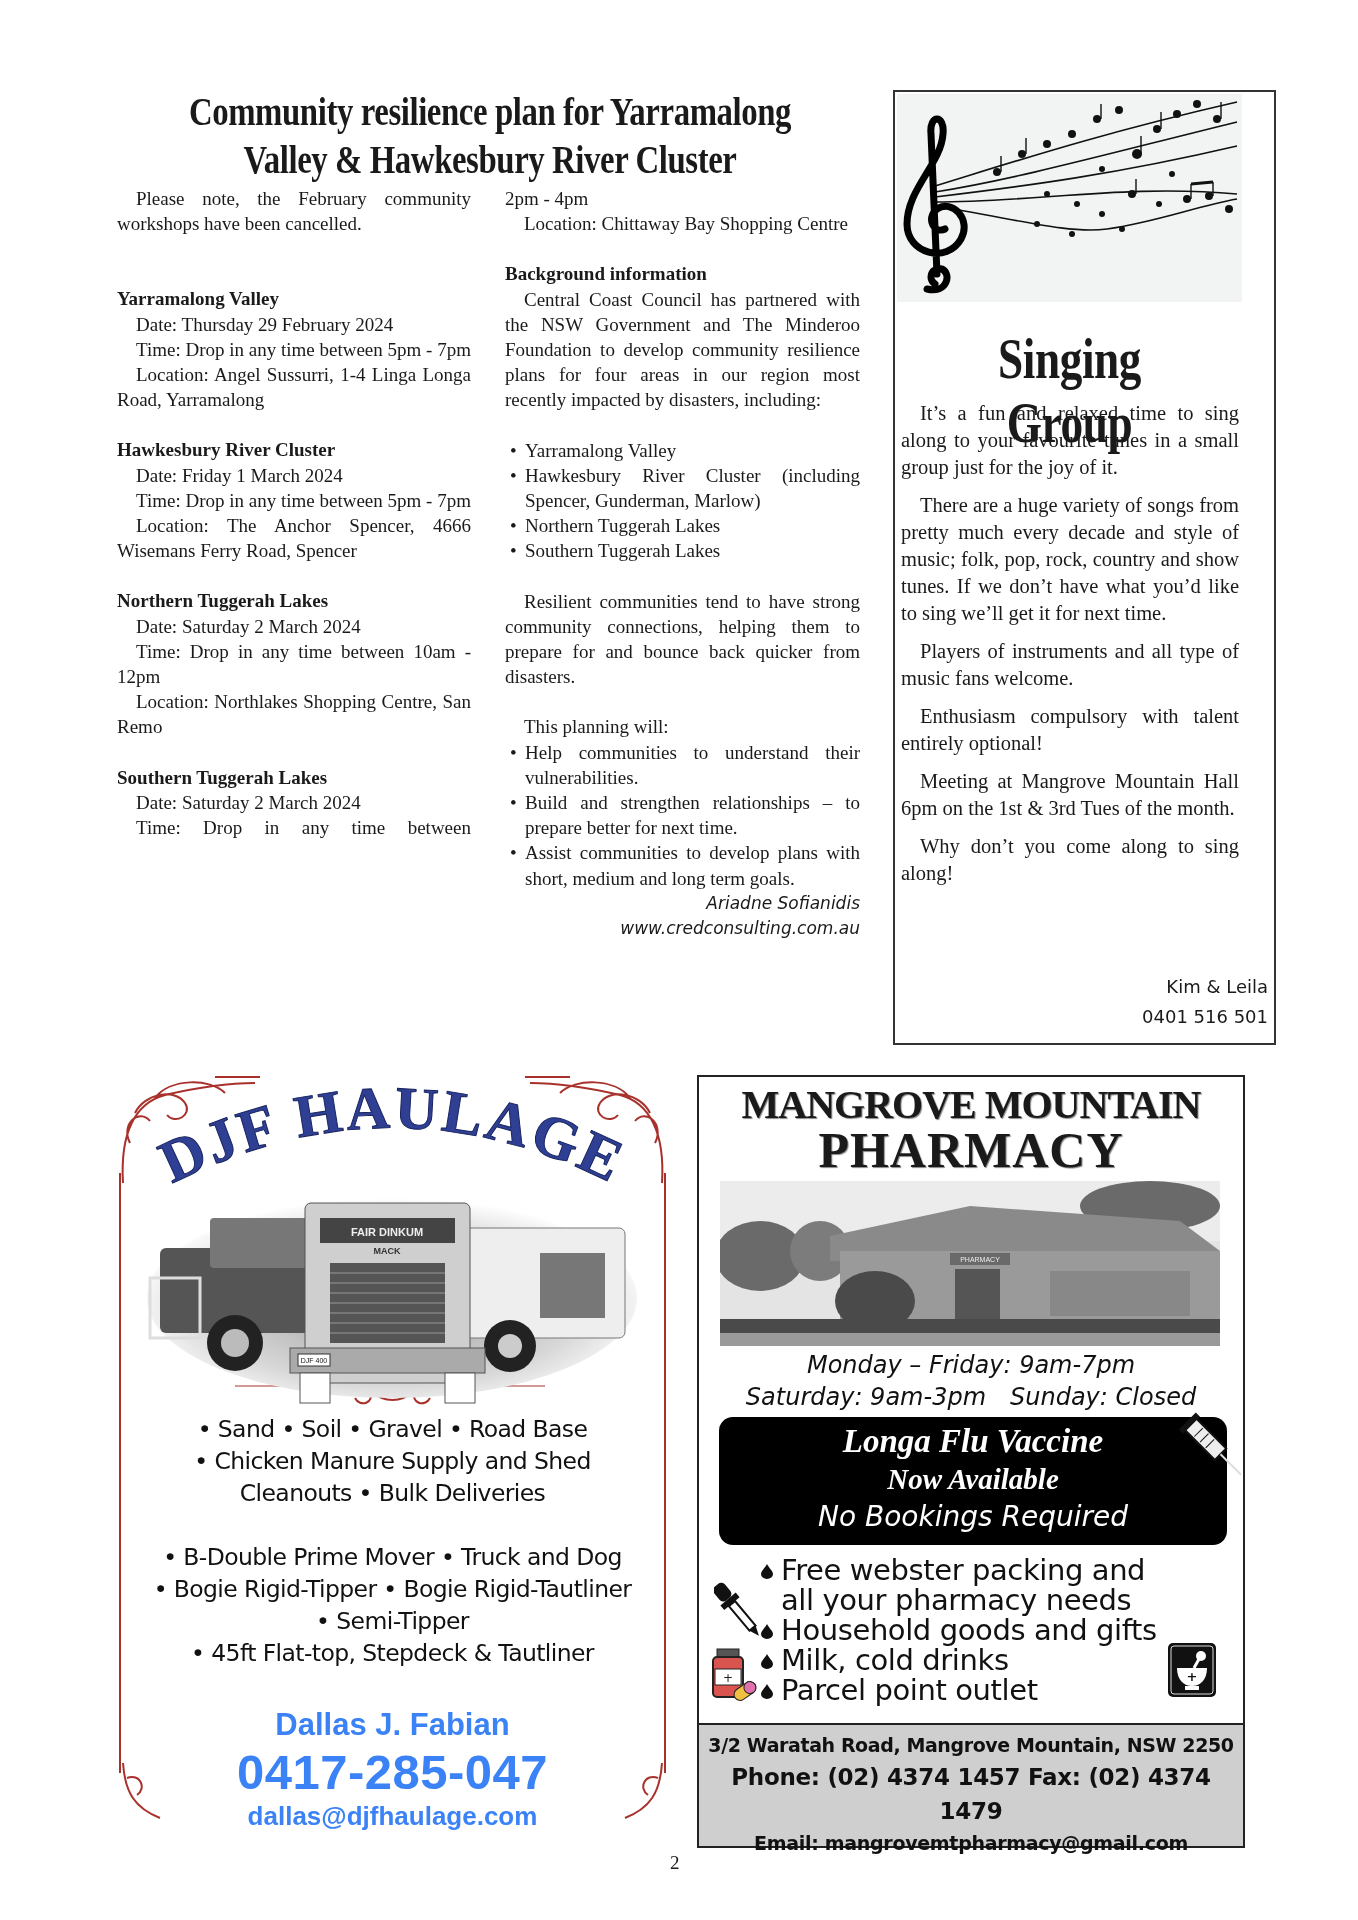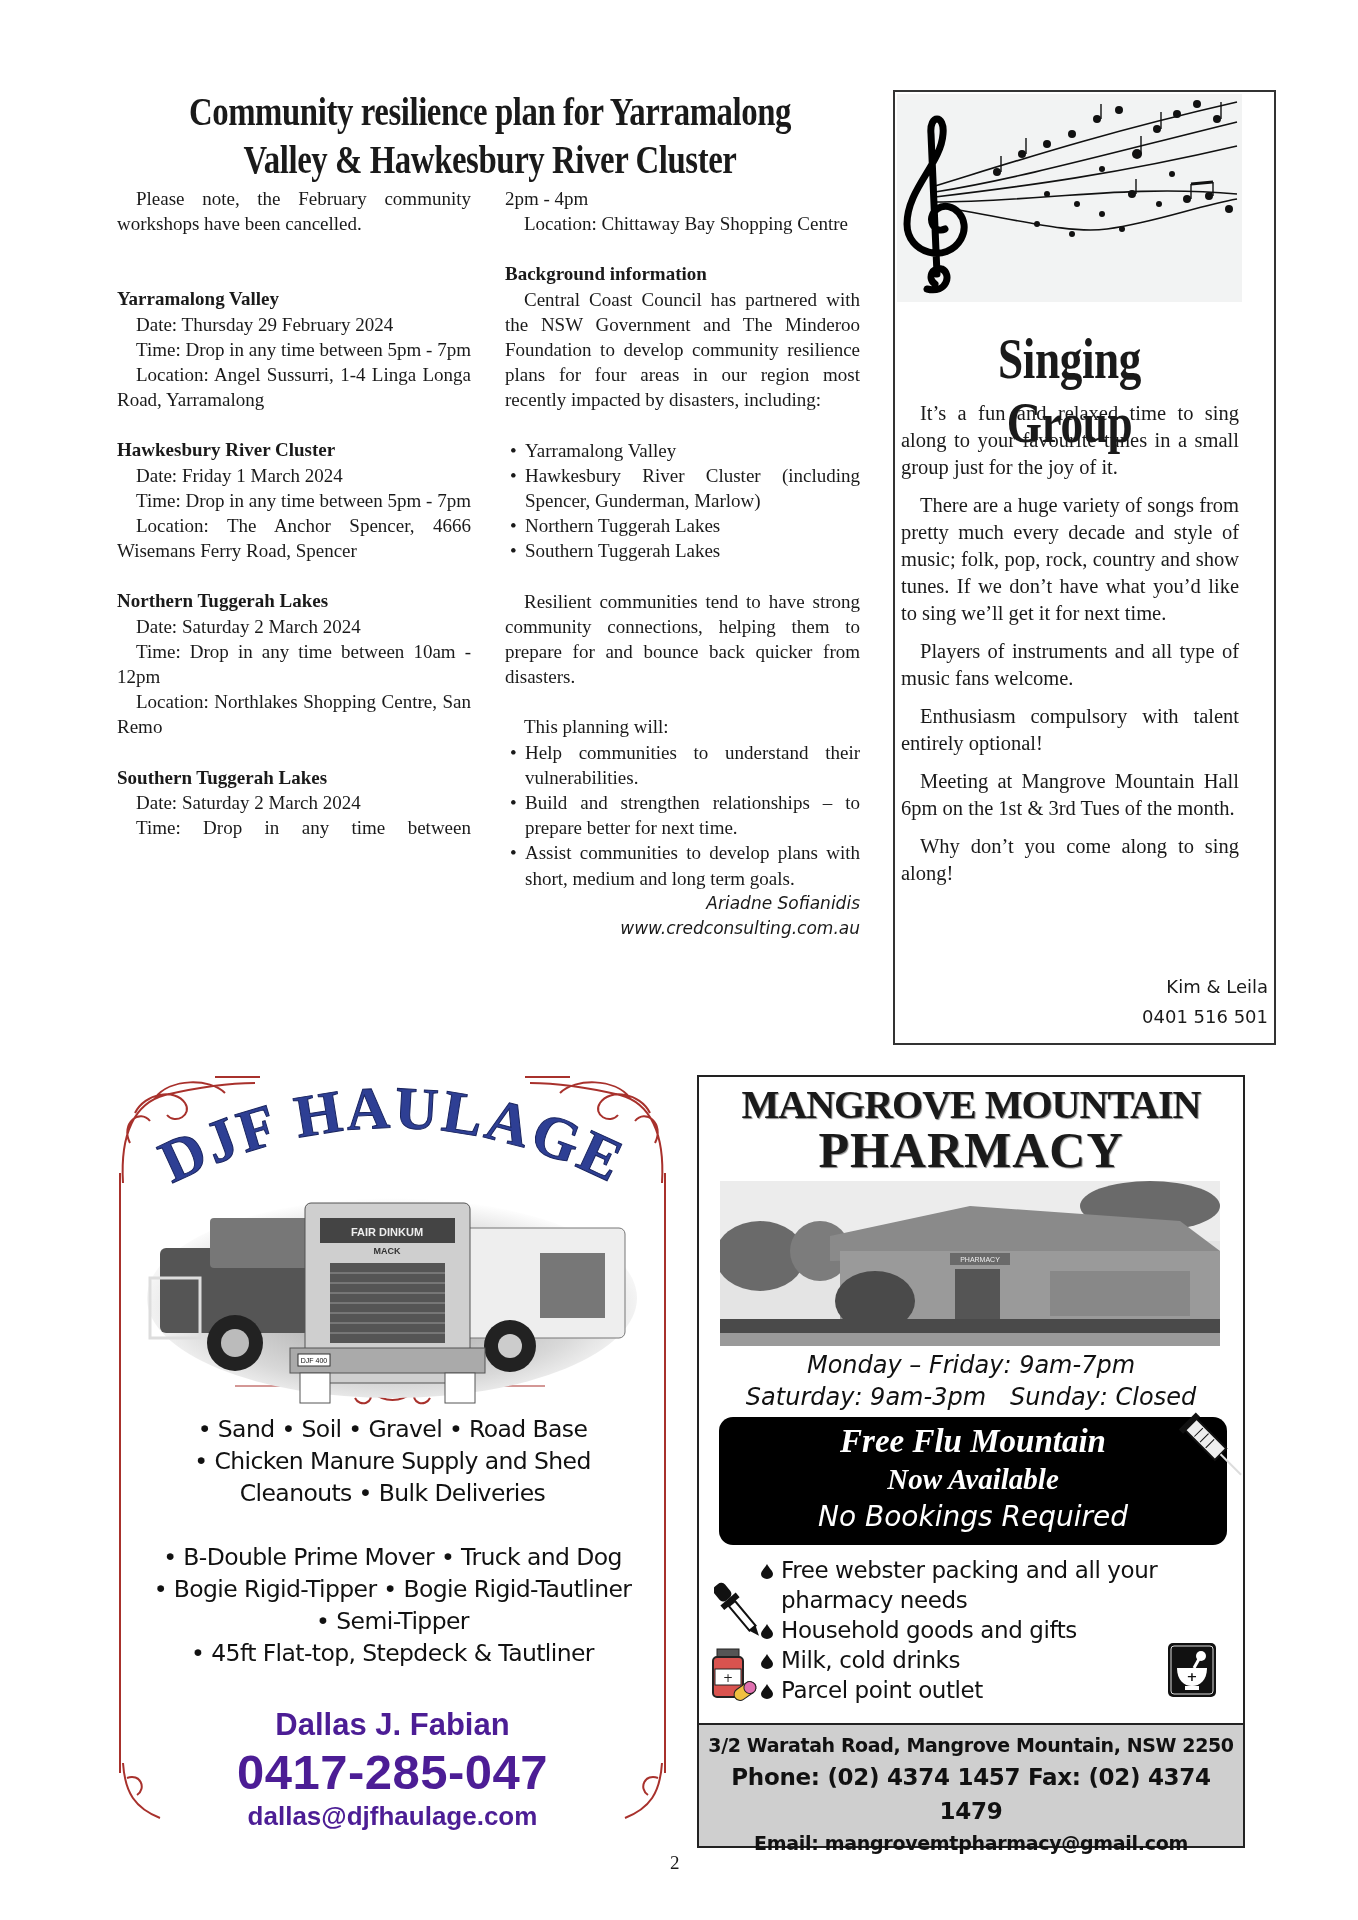--- a/index.html
+++ b/index.html
@@ -42,38 +42,38 @@
   .singing-sign { position: absolute; right: 6px; top: 880px; text-align: right; font-family: "DejaVu Sans", sans-serif; font-size: 18px; line-height: 30px; }
 
   
   .djf { position: absolute; left: 115px; top: 1073px; width: 555px; height: 760px; }
   .djf-frame { position: absolute; inset: 0; }
   .djf-logo { position: absolute; left: 20px; top: 10px; width: 515px; height: 120px; }
   .djf-truck { position: absolute; left: 25px; top: 105px; width: 505px; height: 235px; }
   .djf-services { position: absolute; left: 10px; top: 340px; width: 535px; text-align: center;
     font-family: "DejaVu Sans", sans-serif; font-size: 23.5px; line-height: 32px; color: #111; letter-spacing: -0.6px; }
   .djf-services .blank { height: 32px; }
-  .djf-contact { position: absolute; left: 0; top: 632px; width: 555px; text-align: center; color: #4c1d95; font-family: "Liberation Sans", sans-serif; font-weight: bold; }
+  .djf-contact { position: absolute; left: 0; top: 632px; width: 555px; text-align: center; color: #3b82f6; font-family: "Liberation Sans", sans-serif; font-weight: bold; }
   .djf-name { font-size: 31px; line-height: 40px; }
   .djf-phone { font-size: 49px; line-height: 54px; letter-spacing: 0.5px; }
   .djf-email { font-size: 26px; line-height: 34px; }
 
   
   .pharm { position: absolute; left: 697px; top: 1075px; width: 548px; height: 773px; border: 2px solid #222; background: #fff; }
   .pharm-t1 { position: absolute; left: 0; top: 6px; width: 544px; text-align: center; font-family: "Liberation Serif", serif; font-weight: bold; font-size: 40px; line-height: 44px; letter-spacing: -1px; text-shadow: 1px 1px 1px #888; }
   .pharm-t2 { position: absolute; left: 0; top: 46px; width: 544px; text-align: center; font-family: "Liberation Serif", serif; font-weight: bold; font-size: 50px; line-height: 54px; letter-spacing: 1px; text-shadow: 1px 1px 1px #888; }
   .pharm-photo { position: absolute; left: 21px; top: 104px; width: 500px; height: 165px; }
   .pharm-hours { position: absolute; left: 0; top: 272px; width: 544px; text-align: center; font-family: "DejaVu Sans", sans-serif; font-style: italic; font-size: 24px; line-height: 32px; color: #111; }
   .pharm-hours .spacer { display: inline-block; width: 24px; }
   .flu { position: absolute; left: 20px; top: 340px; width: 508px; height: 128px; background: #000; border-radius: 14px; color: #fff; text-align: center; }
   .flu-1 { font-family: "Liberation Serif", serif; font-style: italic; font-weight: bold; font-size: 33px; line-height: 40px; margin-top: 4px; }
   .flu-2 { font-family: "Liberation Serif", serif; font-style: italic; font-weight: bold; font-size: 29px; line-height: 36px; }
   .flu-3 { font-family: "DejaVu Sans", sans-serif; font-style: italic; font-size: 28px; line-height: 40px; }
   .syringe { position: absolute; right: -30px; top: -12px; width: 80px; height: 80px; }
-  .pharm-list { position: absolute; left: 60px; top: 478px; width: 400px; font-family: "DejaVu Sans", sans-serif; font-size: 23px; line-height: 30px; color: #111; letter-spacing: -0.4px; }
+  .pharm-list { position: absolute; left: 60px; top: 478px; width: 400px; font-family: "DejaVu Sans", sans-serif; font-size: 29px; line-height: 30px; color: #111; letter-spacing: -0.4px; }
   .pharm-list li { list-style: none; position: relative; padding-left: 22px; }
   .drop { position: absolute; left: 2px; top: 9px; width: 12px; height: 15px; }
   .dropper { position: absolute; left: 15px; top: 500px; width: 50px; height: 70px; }
   .pillbottle { position: absolute; left: 10px; top: 570px; width: 48px; height: 56px; }
   .mortar { position: absolute; left: 468px; top: 565px; width: 50px; height: 56px; }
   .pharm-foot { position: absolute; left: 0; top: 646px; width: 544px; height: 123px; border-top: 2px solid #222; background: #cfcfcf; text-align: center; font-family: "DejaVu Sans", sans-serif; font-weight: bold; color: #111; }
   .pf-1 { font-size: 19px; line-height: 30px; margin-top: 5px; letter-spacing: -0.4px; }
   .pf-2 { font-size: 23px; line-height: 34px; letter-spacing: -0.3px; }
   .pf-3 { font-size: 19px; line-height: 30px; letter-spacing: -0.3px; }
 
@@ -315,21 +315,21 @@
   </svg>
 
   <div class="pharm-hours">
     <div>Monday – Friday: 9am-7pm</div>
     <div>
       <span>Saturday: 9am-3pm</span><span class="spacer"></span><span>Sunday: Closed</span>
     </div>
   </div>
 
   <div class="flu">
-    <div class="flu-1">Free Flu Mountain</div>
+    <div class="flu-1">Longa Flu Vaccine</div>
     <div class="flu-2">Now Available</div>
     <div class="flu-3">No Bookings Required</div>
     <svg class="syringe" viewBox="0 0 80 80">
       <g transform="rotate(-45 40 40)">
         <rect x="28" y="5" width="16" height="44" fill="#eee" stroke="#111" stroke-width="2"></rect>
         <rect x="24" y="2" width="24" height="6" fill="#111"></rect>
         <line x1="36" y1="49" x2="36" y2="78" stroke="#ddd" stroke-width="2"></line>
         <line x1="30" y1="18" x2="42" y2="18" stroke="#111"></line>
           <line x1="30" y1="26" x2="42" y2="26" stroke="#111"></line>
           <line x1="30" y1="34" x2="42" y2="34" stroke="#111"></line>

